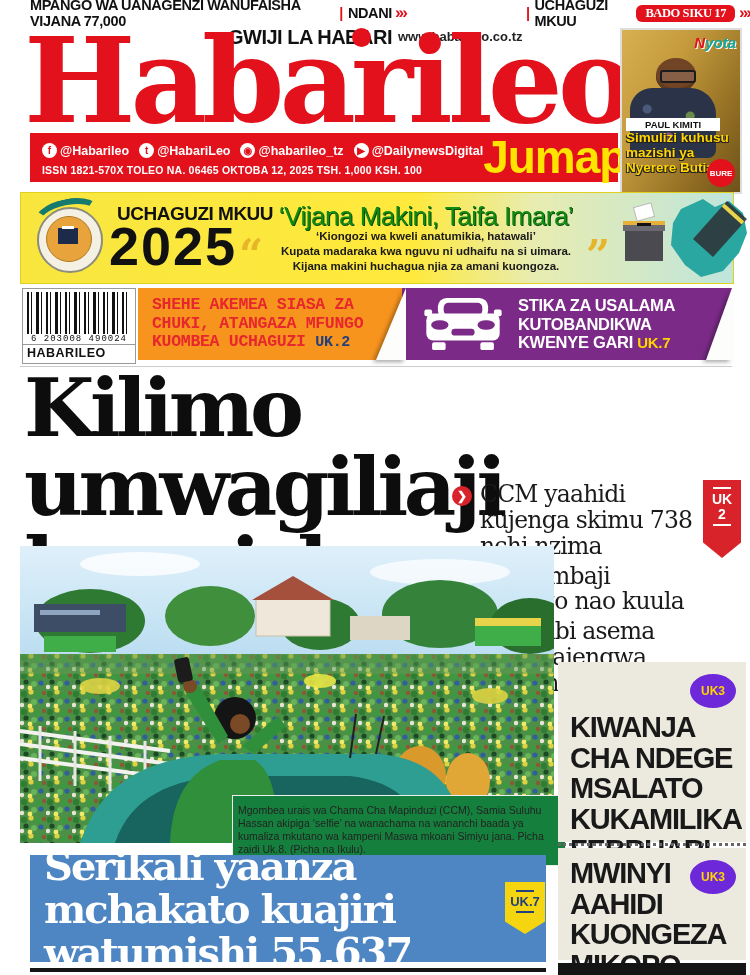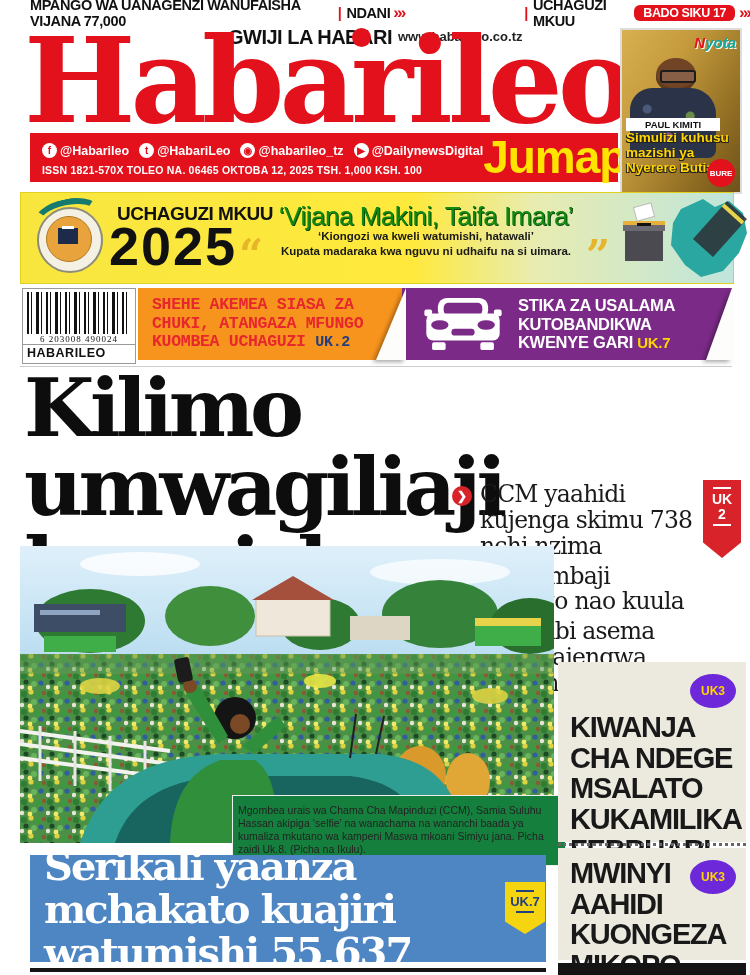--- a/index.html
+++ b/index.html
@@ -6,21 +6,21 @@
   #page{position:relative;width:750px;height:975px;background:#fff;overflow:hidden;
         font-family:"Liberation Sans",sans-serif;color:#111;}
   .abs{position:absolute;}
 
   
   #topstrip{left:0;top:0;width:750px;height:26px;display:flex;align-items:center;
             font-weight:bold;font-size:14.5px;letter-spacing:-0.4px;}
   #topstrip .red{color:#e2111c;}
   .chev{color:#e2111c;font-weight:bold;font-size:17px;letter-spacing:-2px;}
   #badge-days{background:#e2111c;color:#fff;border-radius:6px;padding:1px 9px;
-              font-size:12.5px;margin:0 4px;white-space:nowrap;}
+              font-size:12.5px;margin:0 4px;white-space:nowrap;font-family:Liberation Serif, serif;}
 
   
   #tagline{left:228px;top:26px;font-size:20px;font-weight:900;letter-spacing:-0.5px;}
   #tagline-dot{left:352px;top:28px;width:19px;height:19px;border-radius:50%;background:#e2111c;}
   #website{left:398px;top:29px;font-size:13px;font-weight:bold;color:#222;}
   #mast-title{left:24px;top:22px;width:595px;text-align:center;
               font-family:"DejaVu Serif","Liberation Serif",serif;font-weight:bold;
               font-size:118px;line-height:1;letter-spacing:-5px;color:#e2111c;}
   #mast-redbar{left:30px;top:133px;width:588px;height:49px;background:#e2111c;
                display:flex;align-items:center;}
@@ -79,21 +79,21 @@
   .qmark{font-family:"DejaVu Serif",serif;font-size:42px;font-weight:bold;color:#e7b52a;line-height:1;}
   #qopen{left:218px;top:42px;}
   #qclose{left:565px;top:42px;}
   #eballot{left:596px;top:6px;}
   #emap{left:642px;top:2px;}
 
   
   #barcode-wrap{left:22px;top:288px;width:112px;height:74px;border:1px solid #999;background:#fff;}
   #barcode{margin:3px 4px 0 4px;height:42px;
            background:repeating-linear-gradient(90deg,#111 0 2px,#fff 2px 4px,#111 4px 5px,#fff 5px 9px,#111 9px 12px,#fff 12px 14px,#111 14px 15px,#fff 15px 19px);}
-  #barcode-num{text-align:center;font-family:Liberation Serif, serif;font-size:9px;letter-spacing:1px;}
+  #barcode-num{text-align:center;font-family:Liberation Mono, monospace;font-size:9px;letter-spacing:1px;}
   #barcode-label{border-top:1px solid #999;font-size:12.5px;font-weight:900;padding:1px 4px;letter-spacing:0.5px;}
 
   .teaser{top:288px;height:72px;display:flex;align-items:center;}
   #teaser1{left:138px;width:268px;background:#f7941e;font-family:Liberation Mono, monospace;}
   #teaser1 .txt{padding-left:14px;width:230px;font-size:16.5px;font-weight:900;line-height:1.12;
                 color:#e8262d;letter-spacing:-0.3px;}
   #teaser2{left:402px;width:330px;background:#7b2b87;}
   #teaser2 .txt{padding-left:4px;width:190px;font-size:16.5px;font-weight:900;line-height:1.12;
                 color:#fff;letter-spacing:-0.3px;}
   .pgref{font-size:15px;}
@@ -210,22 +210,23 @@
       <div class="swoosh"></div>
       <div class="ring"></div>
       <div class="inner"></div>
       <div class="box"></div>
       <div class="slot"></div>
     </div>
     <div class="abs" id="elabel">UCHAGUZI MKUU</div>
     <div class="abs" id="eyear">2025</div>
     <div class="abs" id="eslogan">‘Vijana Makini, Taifa Imara’</div>
     <div class="abs" id="equote">
-      <div>‘Kiongozi wa kweli watumishi, hatawali’</div>
+      <div>‘Kiongozi wa kweli anatumikia, hatawali’</div>
       <div>Kupata madaraka kwa nguvu ni udhaifu na si uimara.</div>
+      <div>Kijana makini huchagua njia za amani kuongoza.</div>
     </div>
     <div class="abs qmark" id="qopen">“</div>
     <div class="abs qmark" id="qclose">”</div>
     <svg class="abs" id="eballot" width="52" height="78" viewBox="0 0 52 78">
       <rect x="8" y="28" width="38" height="34" fill="#4a4a50"></rect>
       <rect x="6" y="24" width="42" height="8" fill="#6a6a70"></rect>
       <rect x="6" y="22" width="42" height="4" fill="#e8b23a"></rect>
       <rect x="18" y="6" width="18" height="14" fill="#fff" transform="rotate(-15 27 13)" stroke="#bbb"></rect>
       <rect x="20" y="24" width="14" height="3" fill="#111"></rect>
     </svg>

